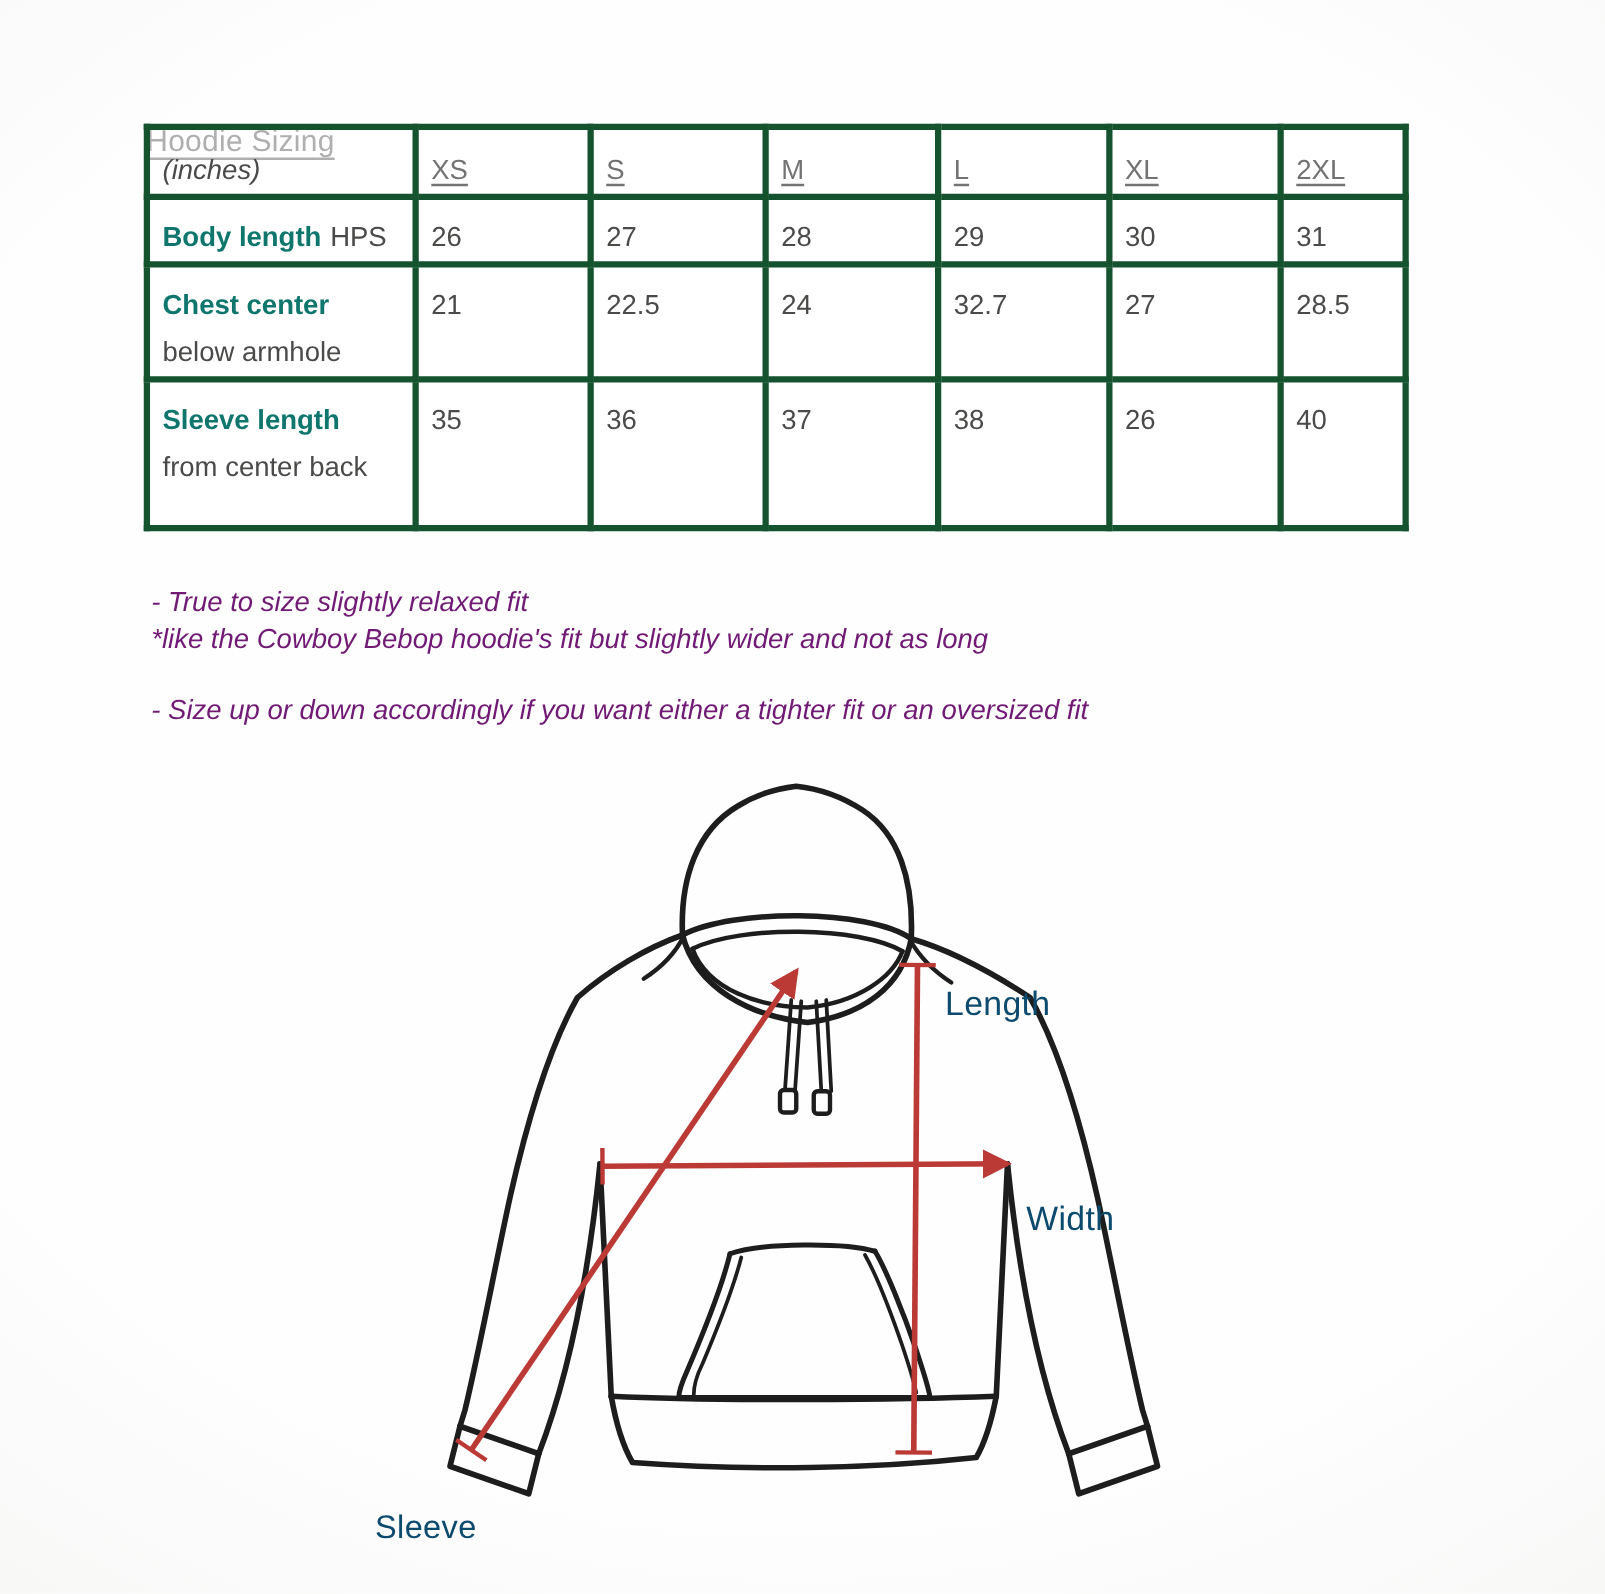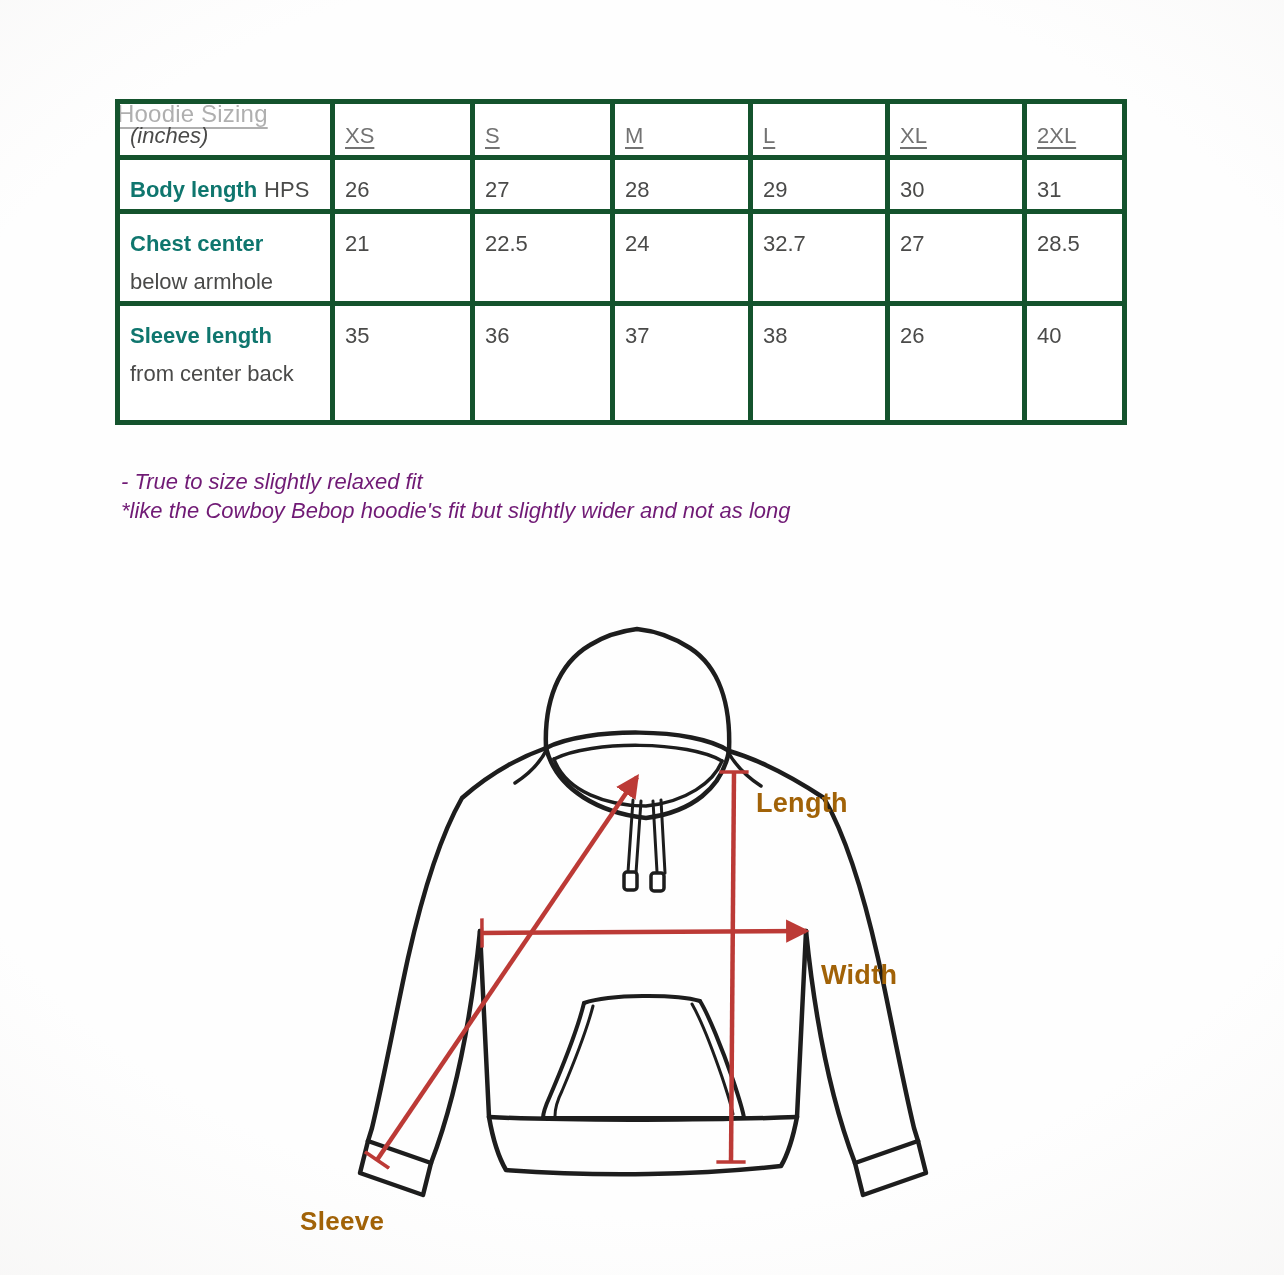--- a/index.html
+++ b/index.html
@@ -33,21 +33,21 @@
   }
   .lbl-b{font-weight:700;color:#0f766e;}
   .lbl-suffix{margin-left:7px;color:#4a4a49;}
   .lbl-sub{display:block;color:#4a4a49;}
   
   .notes{left:121px;top:424px;width:900px;font-style:italic;color:#701a75;font-size:22px;line-height:27px;}
   .note1{margin-bottom:2px;}
   .note2{margin-bottom:30px;}
   
   svg.diagram{position:absolute;left:0;top:0;}
-  .measure-label{font-weight:700;color:#a16207;letter-spacing:.3px;}
+  .measure-label{font-weight:400;color:#0c4a6e;letter-spacing:.3px;}
   .len-label{left:756px;top:744px;font-size:27px;}
   .wid-label{left:821px;top:916px;font-size:27px;}
   .slv-label{left:300px;top:1162px;font-size:26px;}
 </style>
 </head>
 <body>
 
 <div class="abs title">Hoodie Sizing</div>
 
 <table class="size">
@@ -102,20 +102,21 @@
     <td>38</td>
     <td>26</td>
     <td>40</td>
   </tr>
 </tbody>
   </table>
 
 <div class="abs notes">
   <div class="note1">- True to size slightly relaxed fit</div>
   <div class="note2">*like the Cowboy Bebop hoodie's fit but slightly wider and not as long</div>
+  <div>- Size up or down accordingly if you want either a tighter fit or an oversized fit</div>
 </div>
 
 <svg class="diagram" width="1284" height="1275" viewBox="0 0 1284 1275" aria-hidden="true">
   <defs>
     <marker id="mArrow" viewBox="0 0 10 10" refX="8.5" refY="5" markerWidth="5.2" markerHeight="5.2" orient="auto-start-reverse">
       <path d="M0 0 L10 5 L0 10 z" stroke="none" fill="#bc3a36"></path>
     </marker>
     <marker id="mBar" viewBox="0 0 10 10" refX="5" refY="5" markerWidth="6.5" markerHeight="6.5" orient="auto">
       <path d="M5 0 L5 10" fill="none" stroke-width="1.2" stroke="#bc3a36"></path>
     </marker>

